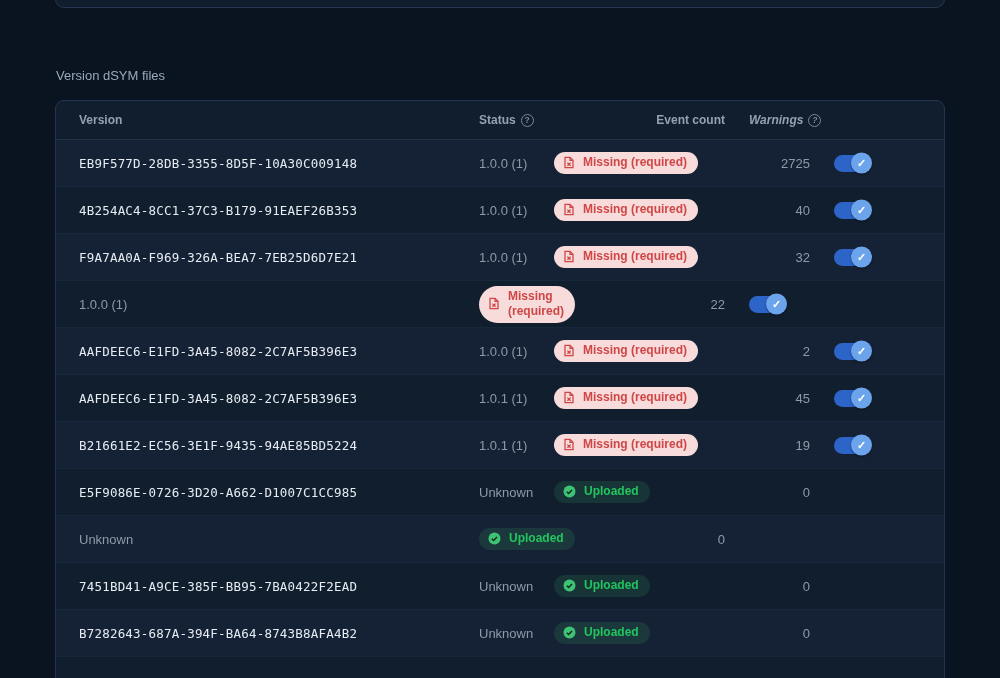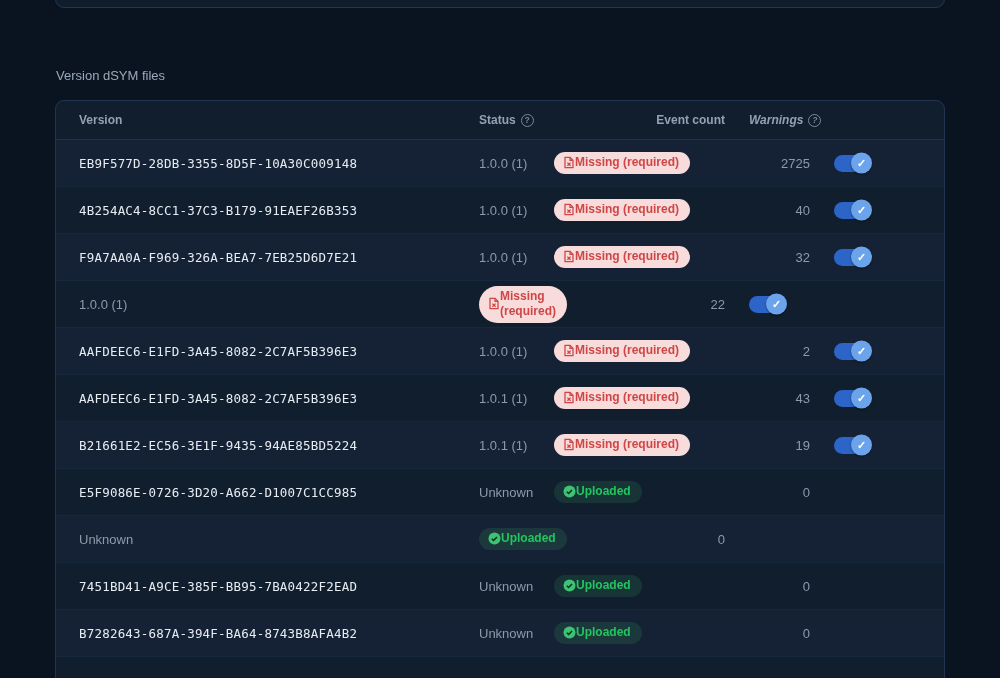--- a/index.html
+++ b/index.html
@@ -68,21 +68,21 @@
 
   .uuid-cell {
     font-family:"DejaVu Sans Mono", monospace;
     font-size:12.5px; color:#e6ecf2; letter-spacing:0.2px;
   }
   .version-cell { font-size:13px; color:#8c9aab; }
   .count-cell { font-size:13px; color:#8c9aab; text-align:right; padding-right:14px; }
   .warnings-cell { padding-left:10px; display:flex; align-items:center; }
 
   .pill {
-    display:inline-flex; align-items:center; gap:0;
+    display:inline-flex; align-items:center; gap:8px;
     padding:3px 11px 4px 9px; border-radius:20px; font-size:12px; font-weight:600;
     line-height:15px;
   }
   .pill .p-icon { display:none; align-items:center; }
   .pill.missing { background:#f8dcdc; color:#cf4646; }
   .pill.missing .missing-icon { display:inline-flex; }
   .pill.uploaded { background:rgba(64,190,110,0.14); color:#22c55e; }
   .pill.uploaded .uploaded-icon { display:inline-flex; }
 
   .toggle {
@@ -259,21 +259,21 @@
           <svg width="12" height="13" viewBox="0 0 12 13" fill="none">
             <path d="M2 1.3h5l3 3v7.4H2z" stroke="#cf4646" stroke-width="1.3" fill="none"></path>
             <path d="M7 1.3v3h3" stroke="#cf4646" stroke-width="1.3" fill="none"></path>
             <path d="M4.4 6.6l3.2 3.2M7.6 6.6L4.4 9.8" stroke="#cf4646" stroke-width="1.3"></path>
           </svg>
         </span>
 
         <span>Missing (required)</span>
       </span>
     </div>
-    <div class="count-cell">43</div>
+    <div class="count-cell">45</div>
     <div class="warnings-cell">
       <span class="toggle">
         <span class="knob">
           <span class="check">✓</span>
         </span>
       </span>
     </div>
   </div>
       <div class="grid-row row">
     <div class="uuid-cell">B21661E2-EC56-3E1F-9435-94AE85BD5224</div>

